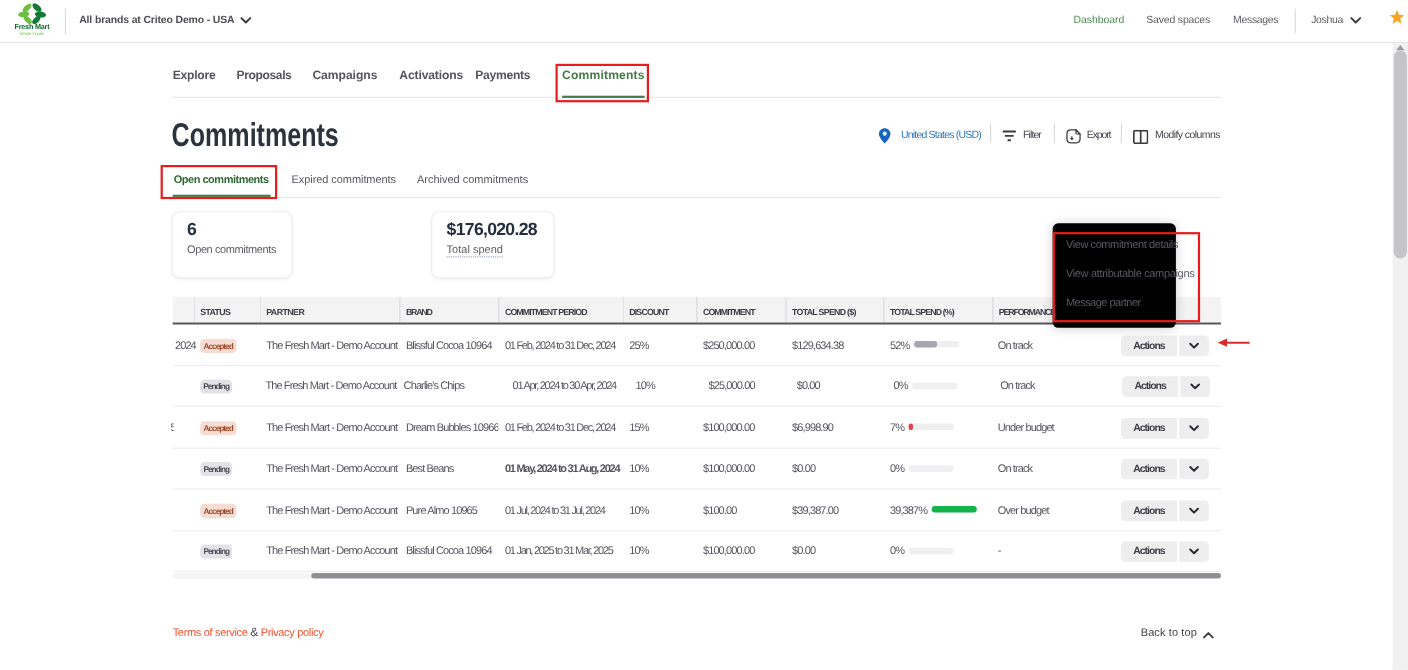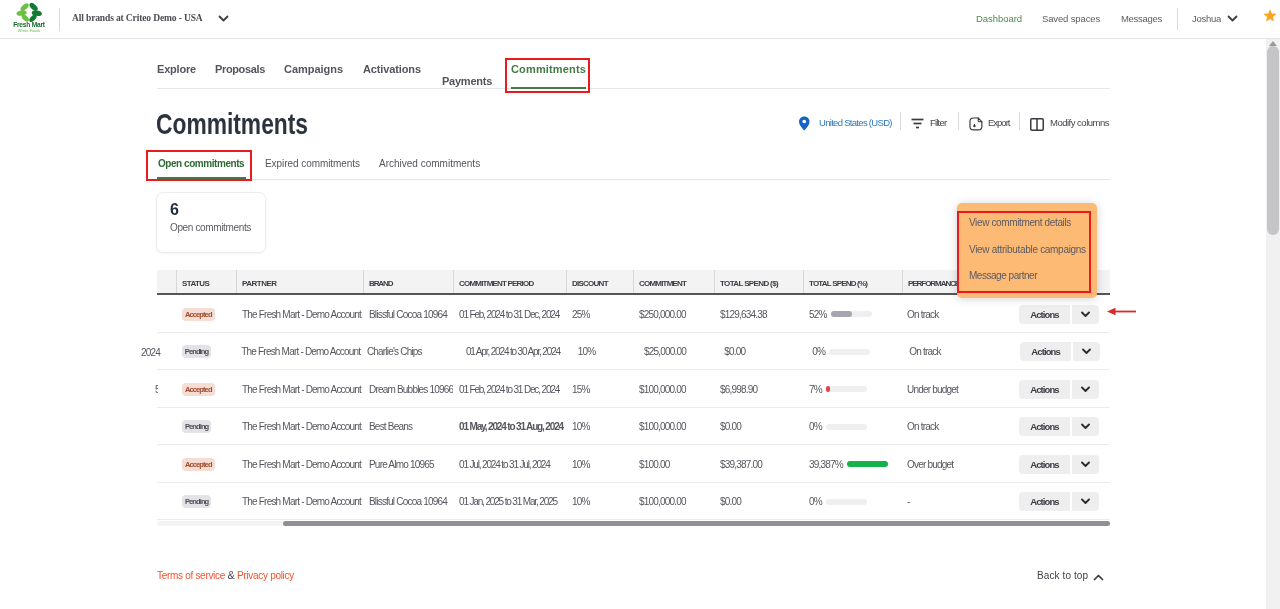--- a/index.html
+++ b/index.html
@@ -3,21 +3,21 @@
 <meta charset="utf-8">
 <style>
 * { margin:0; padding:0; box-sizing:border-box; }
 html,body { width:1280px; height:609px; overflow:hidden; }
 body { font-family:"Liberation Sans", sans-serif; background:#fff; }
 #page { position:relative; width:1280px; height:609px; background:#fff; overflow:hidden; }
 .abs { position:absolute; }
 
 
 #topbar { position:absolute; left:0; top:0; width:1280px; height:39px; background:#fff; border-bottom:1px solid #e4e4e6; }
-#brandtxt { position:absolute; left:72px; top:13px; font-size:9.5px; font-weight:bold; color:#4c4c52; letter-spacing:-0.13px;font-family:Liberation Serif, serif; }
+#brandtxt { position:absolute; left:72px; top:13px; font-size:9.5px; font-weight:bold; color:#4c4c52; letter-spacing:-0.13px; }
 .vdiv { position:absolute; width:1px; background:#d9d9dc; }
 .topright { position:absolute; top:13px; font-size:9.5px; color:#5c5c63; }
 
 
 .nav-item { position:absolute; top:63px; font-size:11px; font-weight:bold; color:#54545c; letter-spacing:-0.2px; }
 #nav-line { position:absolute; left:157px; top:88px; width:953px; height:1px; background:#e6e6e8; }
 #nav-active-line { position:absolute; left:511px; top:87px; width:75px; height:2px; background:#457a47; }
 
 
 #h1 { position:absolute; left:156px; top:107px; font-size:30px; font-weight:bold; color:#2b333e; letter-spacing:0; transform:scaleX(0.76); transform-origin:0 0; }
@@ -49,21 +49,21 @@
 .badge.pen { background:#e3e3e7; color:#4c4c55; }
 .c0{width:19px;} .c1{width:60px;} .c2{width:127px;} .c3{width:90px;} .c4{width:113px;}
 .c5{width:67px;} .c6{width:81px;} .c7{width:89px;} .c8{width:99px;} .c9{width:110px;} .c10{width:98px;}
 .bar { display:inline-block; width:41px; height:6px; border-radius:3px; background:#efeff1; margin-left:4px; vertical-align:middle; position:relative; top:-1px; }
 .bar i { display:block; height:6px; border-radius:3px; }
 .actbtn { width:104px; height:19px; margin-left:7px; display:flex; }
 .actbtn .a1 { width:51px; background:#eeeeef; border-radius:4px 0 0 4px; font-size:9.5px; font-weight:bold; color:#3c3c46; text-align:center; line-height:19px; letter-spacing:-0.9px; }
 .actbtn .a2 { width:27px; background:#eeeeef; border-radius:0 4px 4px 0; margin-left:2px; position:relative; }
 
 
-#dropdown { position:absolute; left:957px; top:203px; width:140px; height:95px; background:#fdba74; border-radius:5px; box-shadow:0 1px 10px rgba(0,0,0,0.18); z-index:40; }
+#dropdown { position:absolute; left:957px; top:203px; width:112px; height:95px; background:#000000; border-radius:5px; box-shadow:0 1px 10px rgba(0,0,0,0.18); z-index:40; }
 #dropdown .dditem { position:absolute; left:12px; font-size:10px; color:#5a5a63; white-space:nowrap; }
 
 
 .redbox { position:absolute; border:2px solid #e81c1c; z-index:50; }
 
 
 #footer-left { position:absolute; left:157px; top:569px; font-size:10px; color:#f4502c; letter-spacing:-0.3px; }
 #footer-left .amp { color:#44444c; font-size:11px; }
 #backtop { position:absolute; left:1037px; top:570px; font-size:10px; color:#3e3e46; letter-spacing:0.1px; }
 
@@ -105,21 +105,21 @@
       <polyline points="1.5,3.5 5.5,7.5 9.5,3.5" fill="none" stroke="#3c3c42" stroke-width="1.8" stroke-linecap="round" stroke-linejoin="round"></polyline>
     </svg>
   <svg class="abs" style="left:1263px;top:9px;" width="14" height="13" viewBox="0 0 16 15">
       <path d="M8 0 L10.1 5.1 15.6 5.5 11.4 9.1 12.7 14.5 8 11.6 3.3 14.5 4.6 9.1 0.4 5.5 5.9 5.1 Z" fill="#f8a522"></path>
     </svg>
 
   <div class="nav-item" style="left:157px;letter-spacing:-0.2px;">Explore</div>
   <div class="nav-item" style="left:215px;letter-spacing:-0.36px;">Proposals</div>
   <div class="nav-item" style="left:284px;letter-spacing:-0.03px;">Campaigns</div>
   <div class="nav-item" style="left:363px;letter-spacing:-0.12px;">Activations</div>
-  <div class="nav-item" style="left:442px;letter-spacing:-0.24px;margin-top:12px;">Payments</div>
+  <div class="nav-item" style="left:432px;letter-spacing:-0.24px;">Payments</div>
   <div class="nav-item" style="left:511px;color:#457a47;letter-spacing:0.15px;">Commitments</div>
   <div id="nav-line"></div>
   <div id="nav-active-line"></div>
 
   <div id="h1">Commitments</div>
   <svg class="abs" style="left:799px;top:116px;" width="10.5" height="15" viewBox="0 0 12 16">
       <path d="M6 0 C2.7 0 0 2.6 0 5.9 C0 10.3 6 16 6 16 C6 16 12 10.3 12 5.9 C12 2.6 9.3 0 6 0 Z" fill="#1565c0"></path>
       <circle cx="6" cy="5.7" r="2.1" fill="#fff"></circle>
     </svg>
   <div class="util" style="left:819px;color:#2d78be;letter-spacing:-0.7px;">United States (USD)</div>
@@ -146,20 +146,24 @@
 
   <div class="tab2" style="left:158px;font-weight:bold;color:#2e6b33;letter-spacing:-0.45px;">Open commitments</div>
   <div class="tab2" style="left:265px;letter-spacing:-0.06px;">Expired commitments</div>
   <div class="tab2" style="left:379px;letter-spacing:0;">Archived commitments</div>
   <div id="tab2-line"></div>
   <div id="tab2-active"></div>
 
   <div class="card" style="left:156px;width:110px;">
     <div class="val">6</div>
     <div class="lab" style="letter-spacing:-0.36px;">Open commitments</div>
+  </div>
+  <div class="card" style="left:392px;width:112px;">
+    <div class="val" style="letter-spacing:-0.63px;">$176,020.28</div>
+    <div class="lab" style="letter-spacing:0;"><span class="dotted">Total spend</span></div>
   </div>
 
   <div id="table">
     <div class="trow" id="hdr">
       <div class="hcell c0"></div>
       <div class="hcell c1 sep" style="letter-spacing:-0.6px;">STATUS</div>
       <div class="hcell c2 sep" style="letter-spacing:-0.5px;">PARTNER</div>
       <div class="hcell c3 sep" style="letter-spacing:-1.1px;">BRAND</div>
       <div class="hcell c4 sep" style="letter-spacing:-0.8px;">COMMITMENT PERIOD</div>
       <div class="hcell c5 sep" style="letter-spacing:-0.75px;">DISCOUNT</div>
@@ -296,21 +300,21 @@
             <div class="a2">
               <svg style="position:absolute;left:9px;top:6px;" width="9" height="7" viewBox="0 0 9 7">
                 <polyline points="1,1.5 4.5,5 8,1.5" fill="none" stroke="#2b2b33" stroke-width="1.8" stroke-linecap="round" stroke-linejoin="round"></polyline>
               </svg>
             </div>
           </div>
         </div>
     </div>
   </div>
 
-  <div class="abs" style="left:141px;top:309px;font-size:10px;letter-spacing:-0.8px;color:#55555e;margin-top:38px;">2024</div>
+  <div class="abs" style="left:159px;top:309px;font-size:10px;letter-spacing:-0.8px;color:#55555e;">2024</div>
   <div class="abs" style="left:155px;top:384px;font-size:10px;color:#55555e;width:3px;overflow:hidden;">5</div>
 
   <div id="dropdown">
     <div class="dditem" style="top:14px;letter-spacing:-0.37px;">View commitment details</div>
     <div class="dditem" style="top:41px;letter-spacing:-0.3px;">View attributable campaigns</div>
     <div class="dditem" style="top:67px;letter-spacing:-0.47px;">Message partner</div>
   </div>
 
   <div class="redbox" style="left:505px;top:58px;width:85px;height:35px;"></div>
   <div class="redbox" style="left:146px;top:150px;width:106px;height:31px;"></div>

